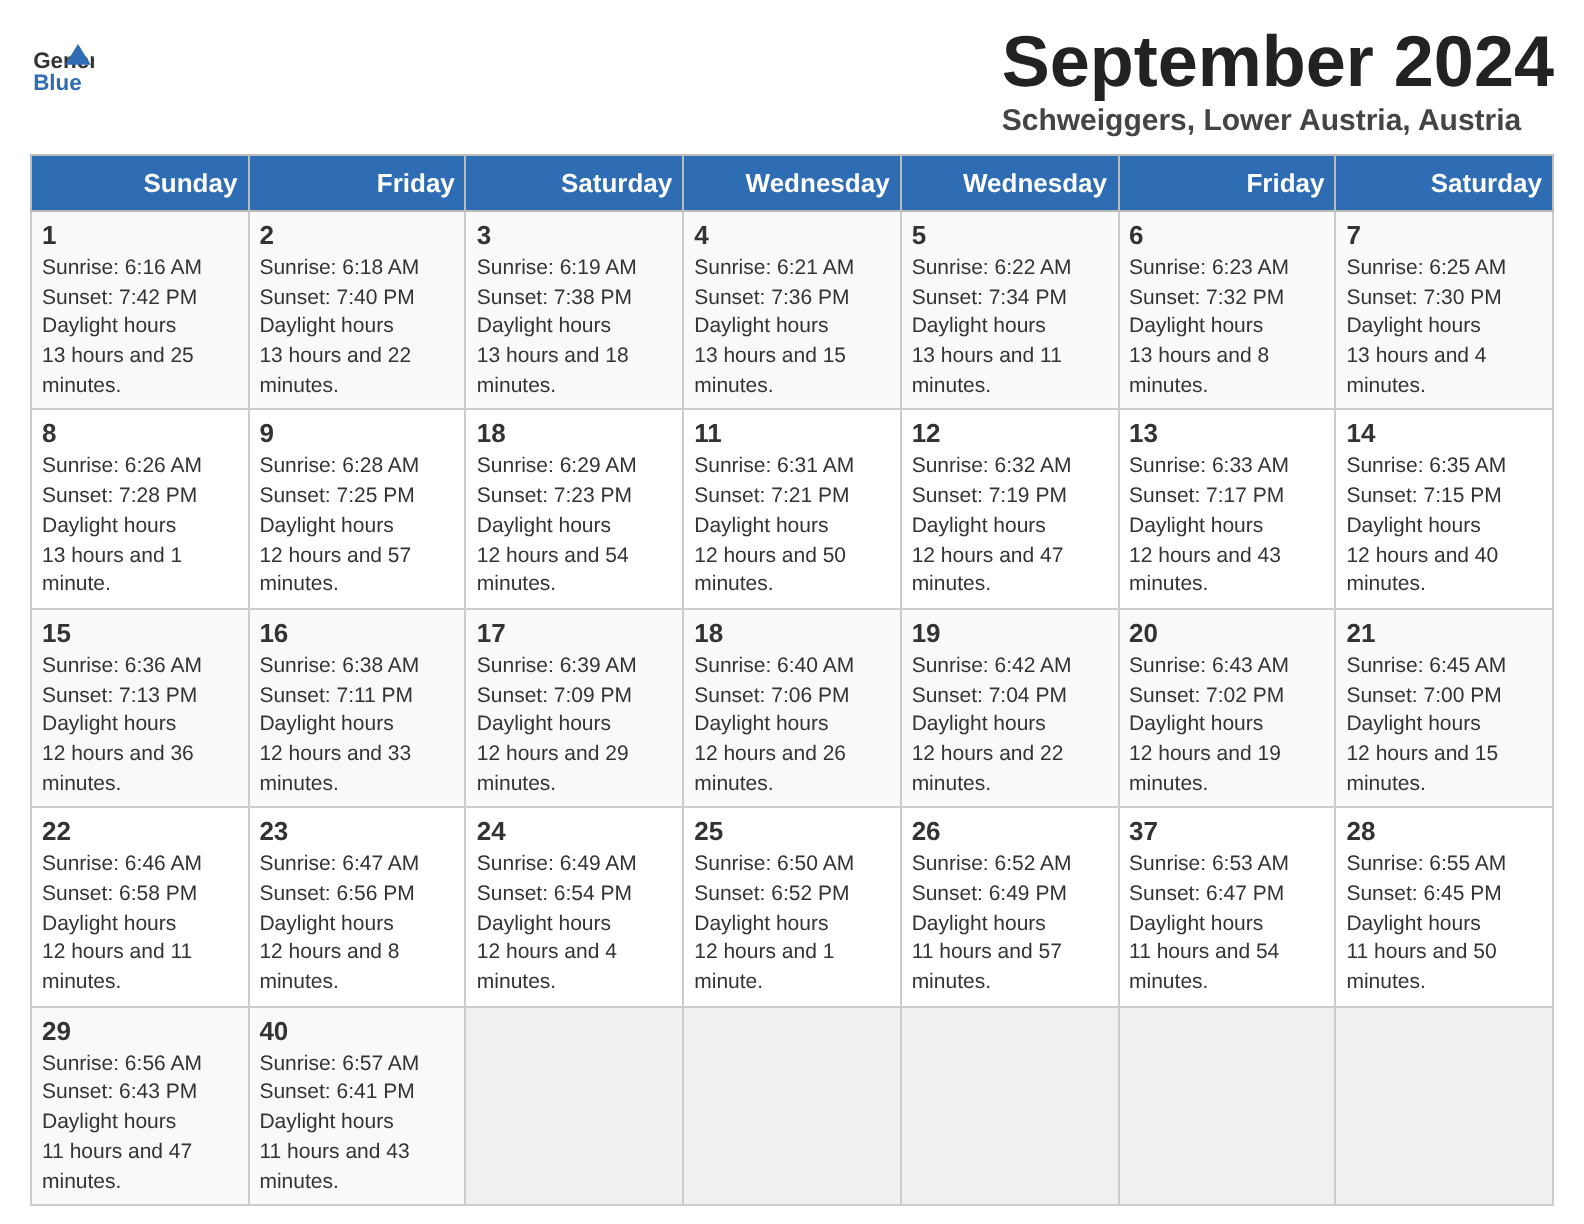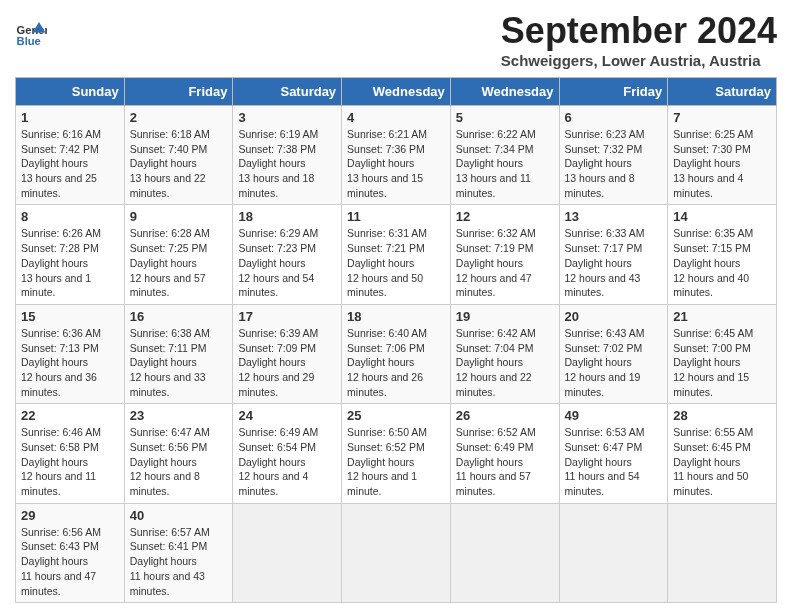--- a/index.html
+++ b/index.html
@@ -344,21 +344,21 @@
         <td>
           <span class="day-num">26</span>
 <div class="day-info">
 Sunrise: 6:52 AM<br>
 Sunset: 6:49 PM<br>
 Daylight hours<br>
 11 hours and 57 minutes.
 </div>
         </td>
         <td>
-          <span class="day-num">49</span>
+          <span class="day-num">37</span>
 <div class="day-info">
 Sunrise: 6:53 AM<br>
 Sunset: 6:47 PM<br>
 Daylight hours<br>
 11 hours and 54 minutes.
 </div>
         </td>
         <td>
           <span class="day-num">28</span>
 <div class="day-info">

